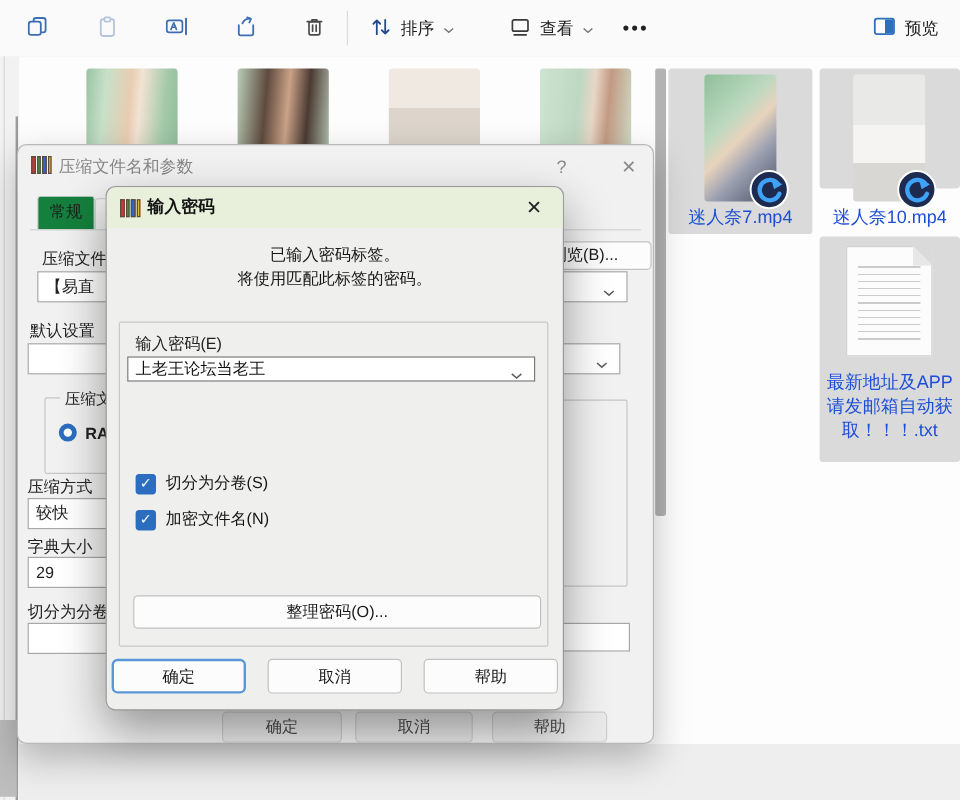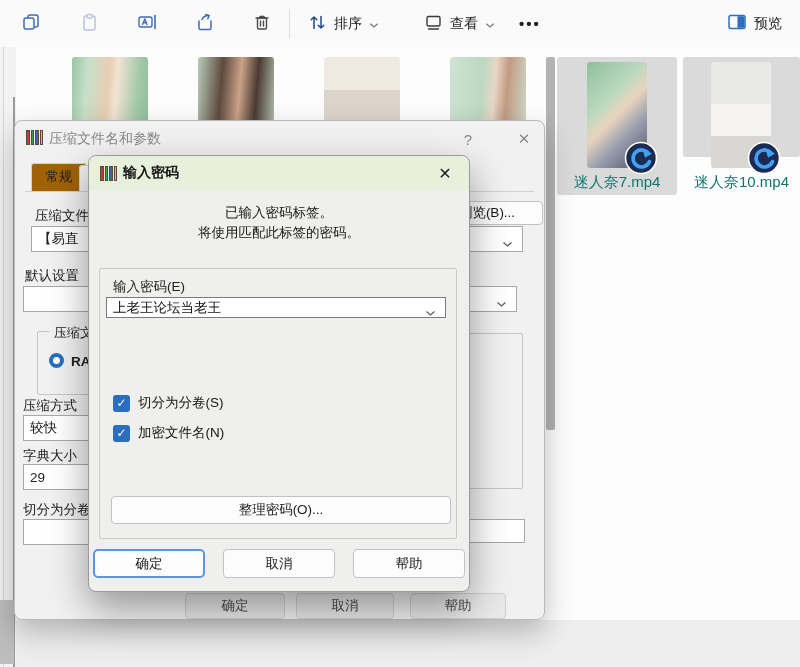--- a/index.html
+++ b/index.html
@@ -27,21 +27,21 @@
   .g4{background:linear-gradient(95deg,#cfe3d2,#bdd8c2 40%,#e7d6c6 55%,#c29a83 70%,#cfe3d0);}
 
   .scrollbar{position:absolute;left:546px;top:4px;width:10px;height:610px;z-index:1;}
   .scrollbar .sthumb{position:absolute;left:0;top:6px;width:9px;height:373px;background:#b3b3b3;border-radius:2px;}
 
   .file-item{position:absolute;background:#dadada;border-radius:3px;z-index:1;}
   .vthumb{position:absolute;top:5px;width:60px;height:106px;border-radius:3px;}
   .gv1{background:linear-gradient(135deg,#8fbf9b,#bcd9c0 35%,#e8d3bd 50%,#9aa0b0 68%,#6f7486 85%);}
   .gv2{background:linear-gradient(180deg,#e9e9e7 0 40%,#f5f4f2 40% 70%,#d9d7d4 70%);}
   .badge{position:absolute;width:34px;height:34px;}
-  .file-label{position:absolute;left:4px;right:4px;text-align:center;font-size:15px;line-height:1.32;color:#0f766e;word-break:break-all;}
+  .file-label{position:absolute;left:4px;right:4px;text-align:center;font-size:15px;line-height:1.32;color:#1d4ed8;word-break:break-all;}
   .doc{position:absolute;top:8px;width:72px;height:92px;background:#fcfcfc;border:1px solid #d2d2d2;box-sizing:border-box;}
   .doc .lines{position:absolute;left:9px;right:9px;top:11px;bottom:9px;background:repeating-linear-gradient(#0000 0 5px,#cbcbcb 5px 6px);}
   .doc .fold{position:absolute;top:-1px;right:-1px;width:0;height:0;border-top:16px solid #dadada;border-left:16px solid #e7e7e7;}
 
   
   .dlg{position:absolute;box-sizing:border-box;border-radius:8px;}
   .lbl{position:absolute;font-size:13.5px;color:#222;white-space:nowrap;}
   .tbx{position:absolute;box-sizing:border-box;background:#fff;border:1px solid #8f8f8f;font-size:13.5px;color:#111;
        display:flex;align-items:center;padding:0 6px;white-space:nowrap;overflow:hidden;}
   .chev{position:absolute;right:9px;top:50%;margin-top:-3px;}
@@ -209,35 +209,42 @@
         <svg width="34" height="34" viewBox="0 0 34 34">
             <circle cx="17" cy="17" r="15.5" fill="#1d2b50" stroke="#fff" stroke-width="1.6"></circle>
             <path d="M24.5 12.5 A 8.5 8.5 0 1 0 25.5 20.5" fill="none" stroke="#3fa2f7" stroke-width="3.6" stroke-linecap="round"></path>
             <path d="M18.5 7.5 L28 12.5 L21 16.8 Z" fill="#3fa2f7"></path>
           </svg>
       </span>
       <div class="file-label" style="top:115px">迷人奈10.mp4</div>
     </div>
 
 
+    <div class="file-item" style="left:683px;top:150px;width:117px;height:188px">
+      <div class="doc" style="left:22px">
+        <div class="lines"></div>
+        <div class="fold"></div>
+      </div>
+      <div class="file-label" style="top:112px">最新地址及APP请发邮箱自动获取！！！.txt</div>
+    </div>
 
     <div class="footer"></div>
 
     <div class="dlg dlg-archive dim">
       <span class="winrar-ico">
         <i style="background:#c23b3b"></i>
           <i style="background:#3f9e4d"></i>
           <i style="background:#3b62c2"></i>
           <i style="background:#e0b83a"></i>
       </span>
       <div class="title">压缩文件名和参数</div>
       <div class="cap" style="left:442px">?</div>
       <div class="cap" style="left:498px">✕</div>
 
-      <div class="tab" style="left:16px;top:42px;width:56px;height:28px;background:#a16207">常规</div>
+      <div class="tab" style="left:16px;top:42px;width:48px;height:28px;background:#15803d">常规</div>
       <div class="tab" style="left:64px;top:44px;width:54px;height:26px;background:#f1f1f1">高级</div>
       <div class="tabline"></div>
 
       <div class="lbl" style="left:20px;top:86px">压缩文件名</div>
       <div class="tbx" style="left:16px;top:105px;width:492px;height:26px">
         <span>【易直</span>
         <span class="chev"><svg width="11" height="7" viewBox="0 0 11 7" fill="none">
               <path d="M1.5 1.5 5.5 5 9.5 1.5" stroke="#5f5f5f" stroke-width="1.3"></path>
             </svg></span>
       </div>

